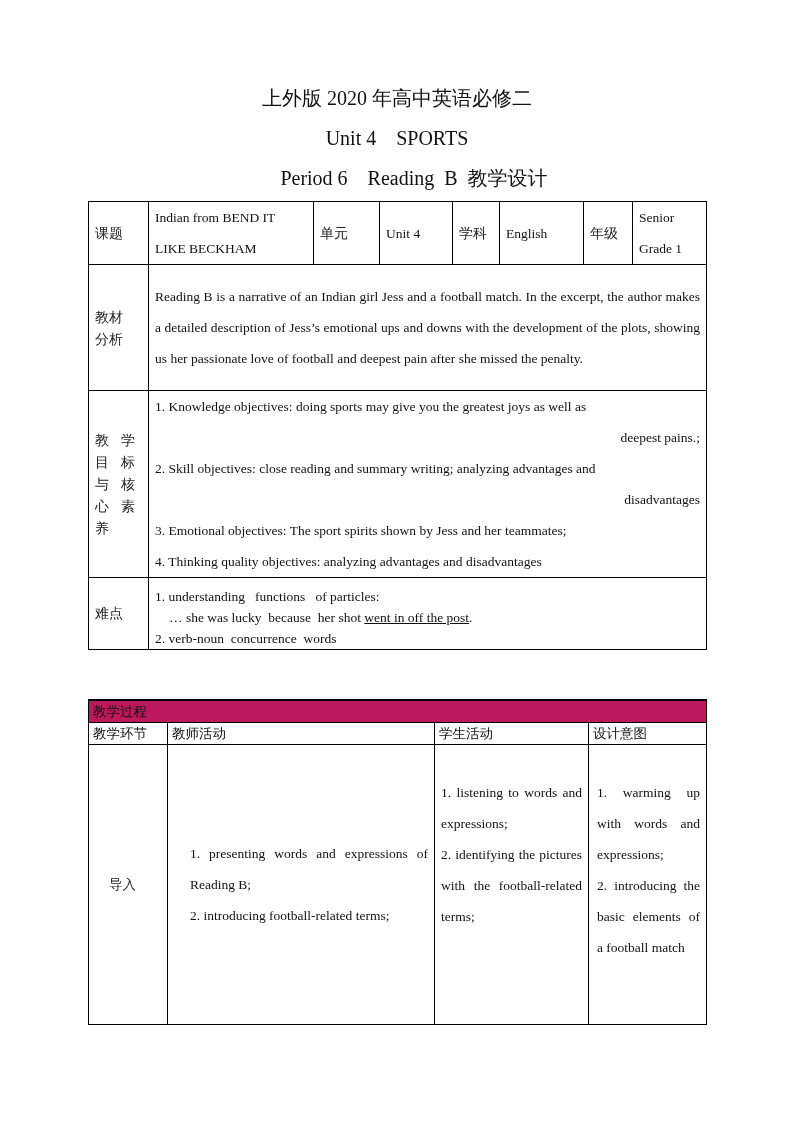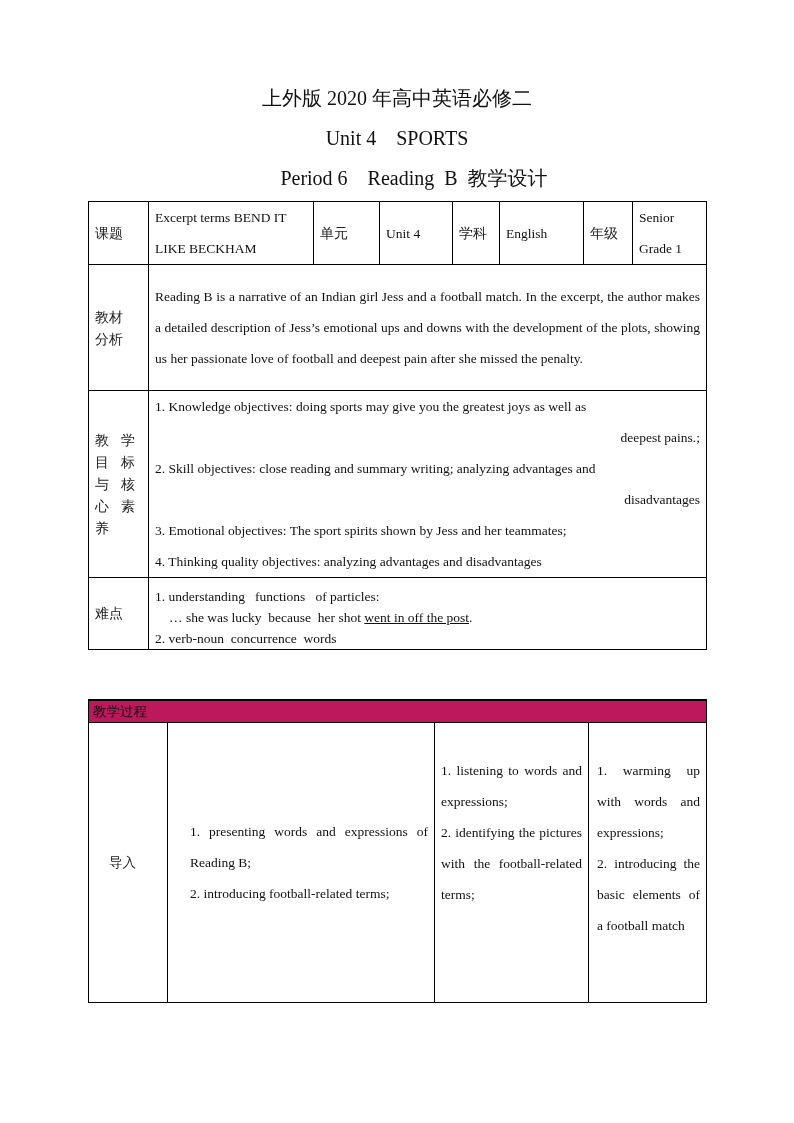--- a/index.html
+++ b/index.html
@@ -39,21 +39,21 @@
       <col style="width:66px">
       <col style="width:73px">
     <col style="width:47px">
       <col style="width:84px">
       <col style="width:49px">
       <col style="width:74px">
   </colgroup>
   <tbody>
       <tr style="height:62px;">
     <td class="lbl">课题</td>
-    <td>Excerpt terms BEND IT LIKE BECKHAM</td>
+    <td>Indian from BEND IT LIKE BECKHAM</td>
     <td class="lbl">单元</td>
     <td>Unit 4</td>
     <td class="lbl">学科</td>
     <td>English</td>
     <td class="lbl">年级</td>
     <td>Senior Grade 1</td>
   </tr>
   <tr style="height:126px;">
     <td class="lbl">
       <span style="display:block;width:36px;line-height:22px;">教材分析</span>
@@ -98,20 +98,26 @@
   <colgroup>
     <col style="width:79px">
       <col style="width:267px">
       <col style="width:154px">
       <col style="width:118px">
   </colgroup>
   <tbody>
       <tr class="sec hl">
     <td colspan="4">教学过程</td>
   </tr>
+  <tr class="hdr">
+    <td>教学环节</td>
+    <td>教师活动</td>
+    <td>学生活动</td>
+    <td>设计意图</td>
+  </tr>
   <tr style="height:280px;">
     <td class="lbl" style="padding-left:20px;">导入</td>
     <td style="line-height:31px;padding:0 6px 0 22px;">
       <div class="just" style="text-indent:0;">1. presenting  words and expressions  of Reading  B;</div>
       <div>2. introducing   football-related   terms;</div>
     </td>
     <td class="body-cell" style="vertical-align:top;padding-top:32px;">
       <div class="just">1. listening   to words and expressions;</div>
       <div class="just">2.  identifying  the pictures with the football-related terms;</div>
     </td>

